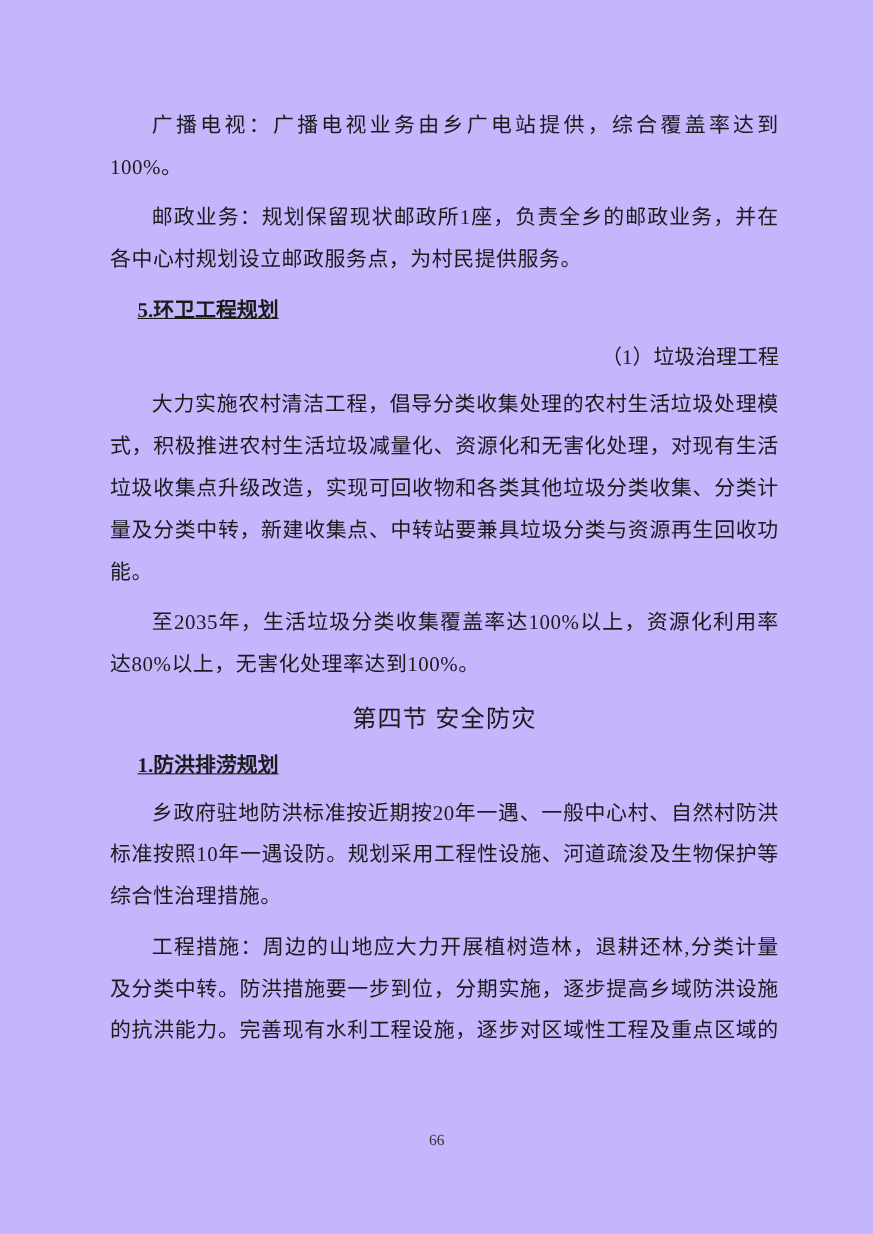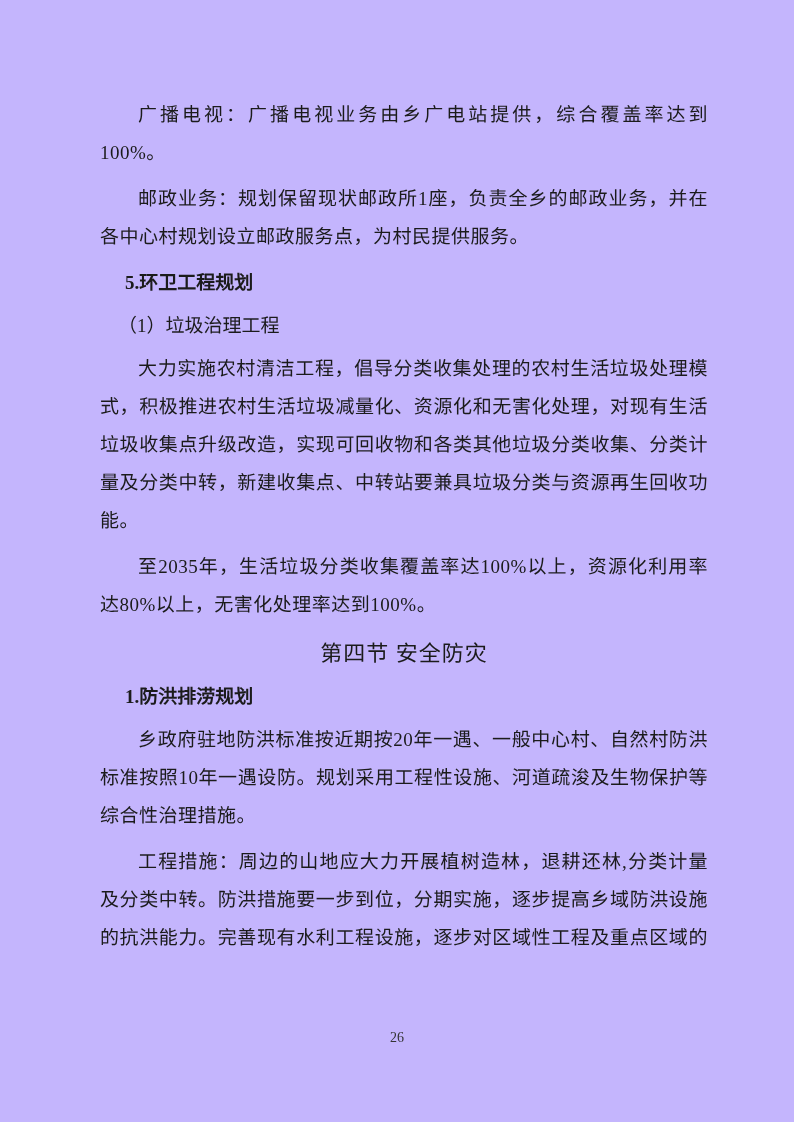--- a/index.html
+++ b/index.html
@@ -32,25 +32,27 @@
   }
   p.body.continues {
     text-align-last: justify;
     margin-bottom: 0;
   }
   .h3 {
     font-size: 19px;
     line-height: 38px;
     font-weight: bold;
     margin: 0 0 5px 25px;
+    text-decoration: underline;
   }
   .sub {
     font-size: 19px;
     line-height: 38px;
     margin: 0 0 5px 18px;
+    text-align: right;
   }
   .h2 {
     font-size: 22px;
     line-height: 44px;
     font-weight: normal;
     text-align: center;
     margin: 0 0 2px 0;
     letter-spacing: 1px;
   }
   .footer {
@@ -86,14 +88,14 @@
     <div class="h2">第四节 安全防灾</div>
 
     <div class="h3">1.防洪排涝规划</div>
 
     <p class="body">乡政府驻地防洪标准按近期按20年一遇、一般中心村、自然村防洪标准按照10年一遇设防。规划采用工程性设施、河道疏浚及生物保护等综合性治理措施。</p>
 
     <p class="body continues">工程措施：周边的山地应大力开展植树造林，退耕还林,分类计量及分类中转。防洪措施要一步到位，分期实施，逐步提高乡域防洪设施的抗洪能力。完善现有水利工程设施，逐步对区域性工程及重点区域的</p>
 
   </div>
 
-  <div class="footer">26</div>
+  <div class="footer">66</div>
 </div>
 
 </body></html>

